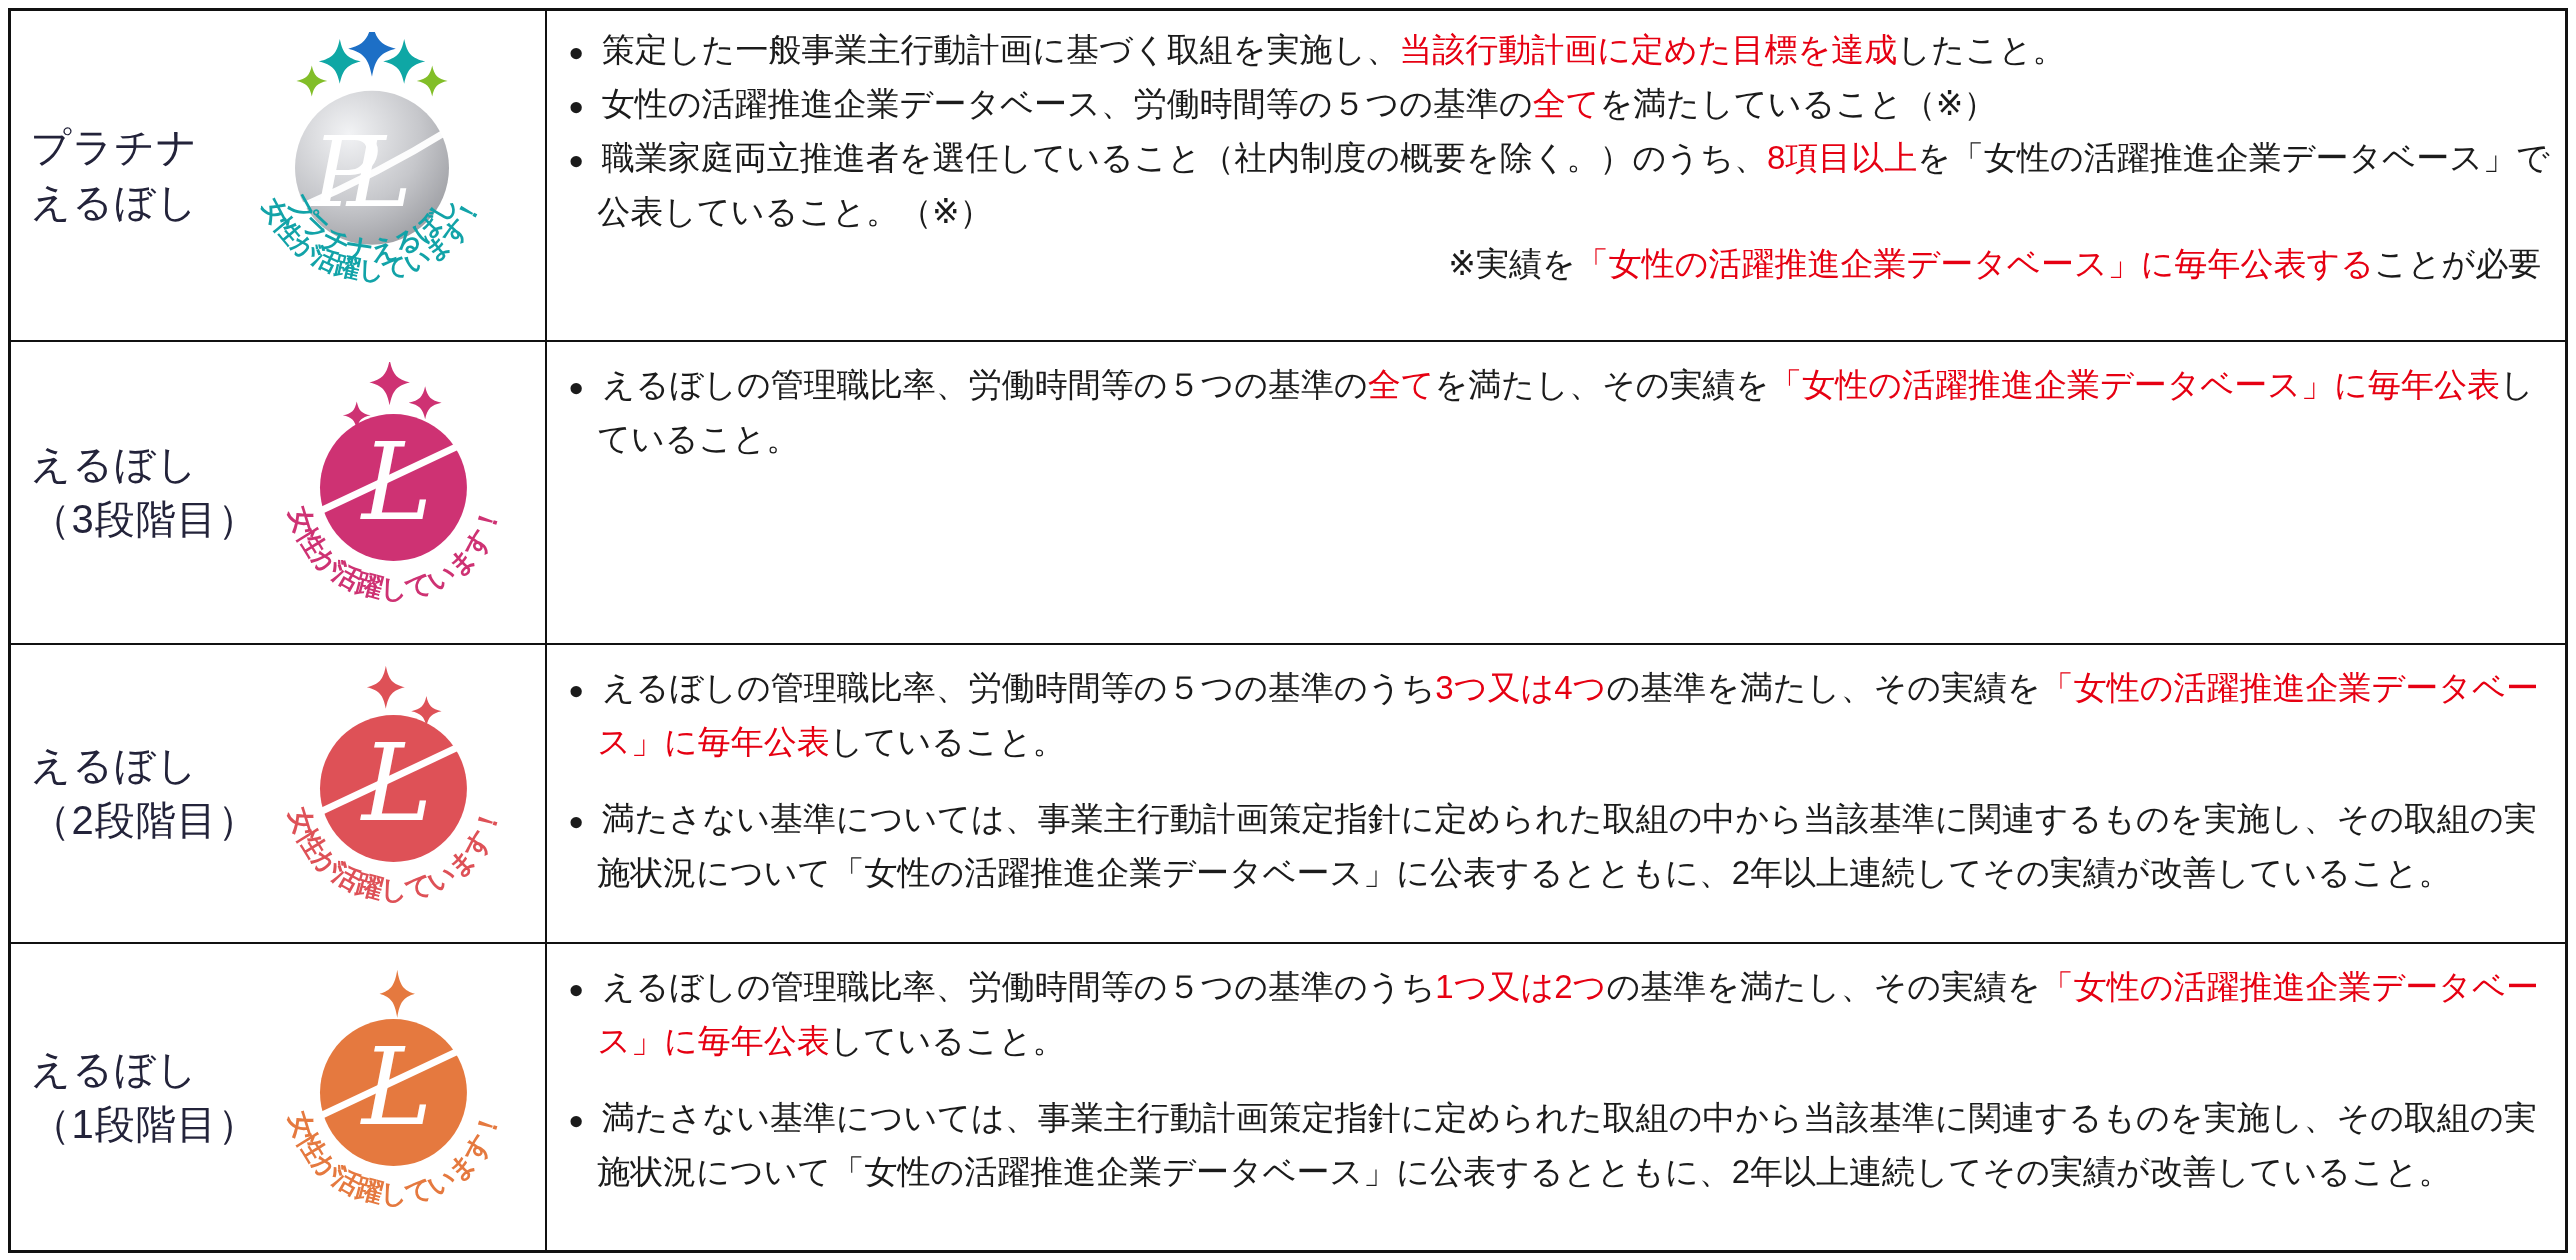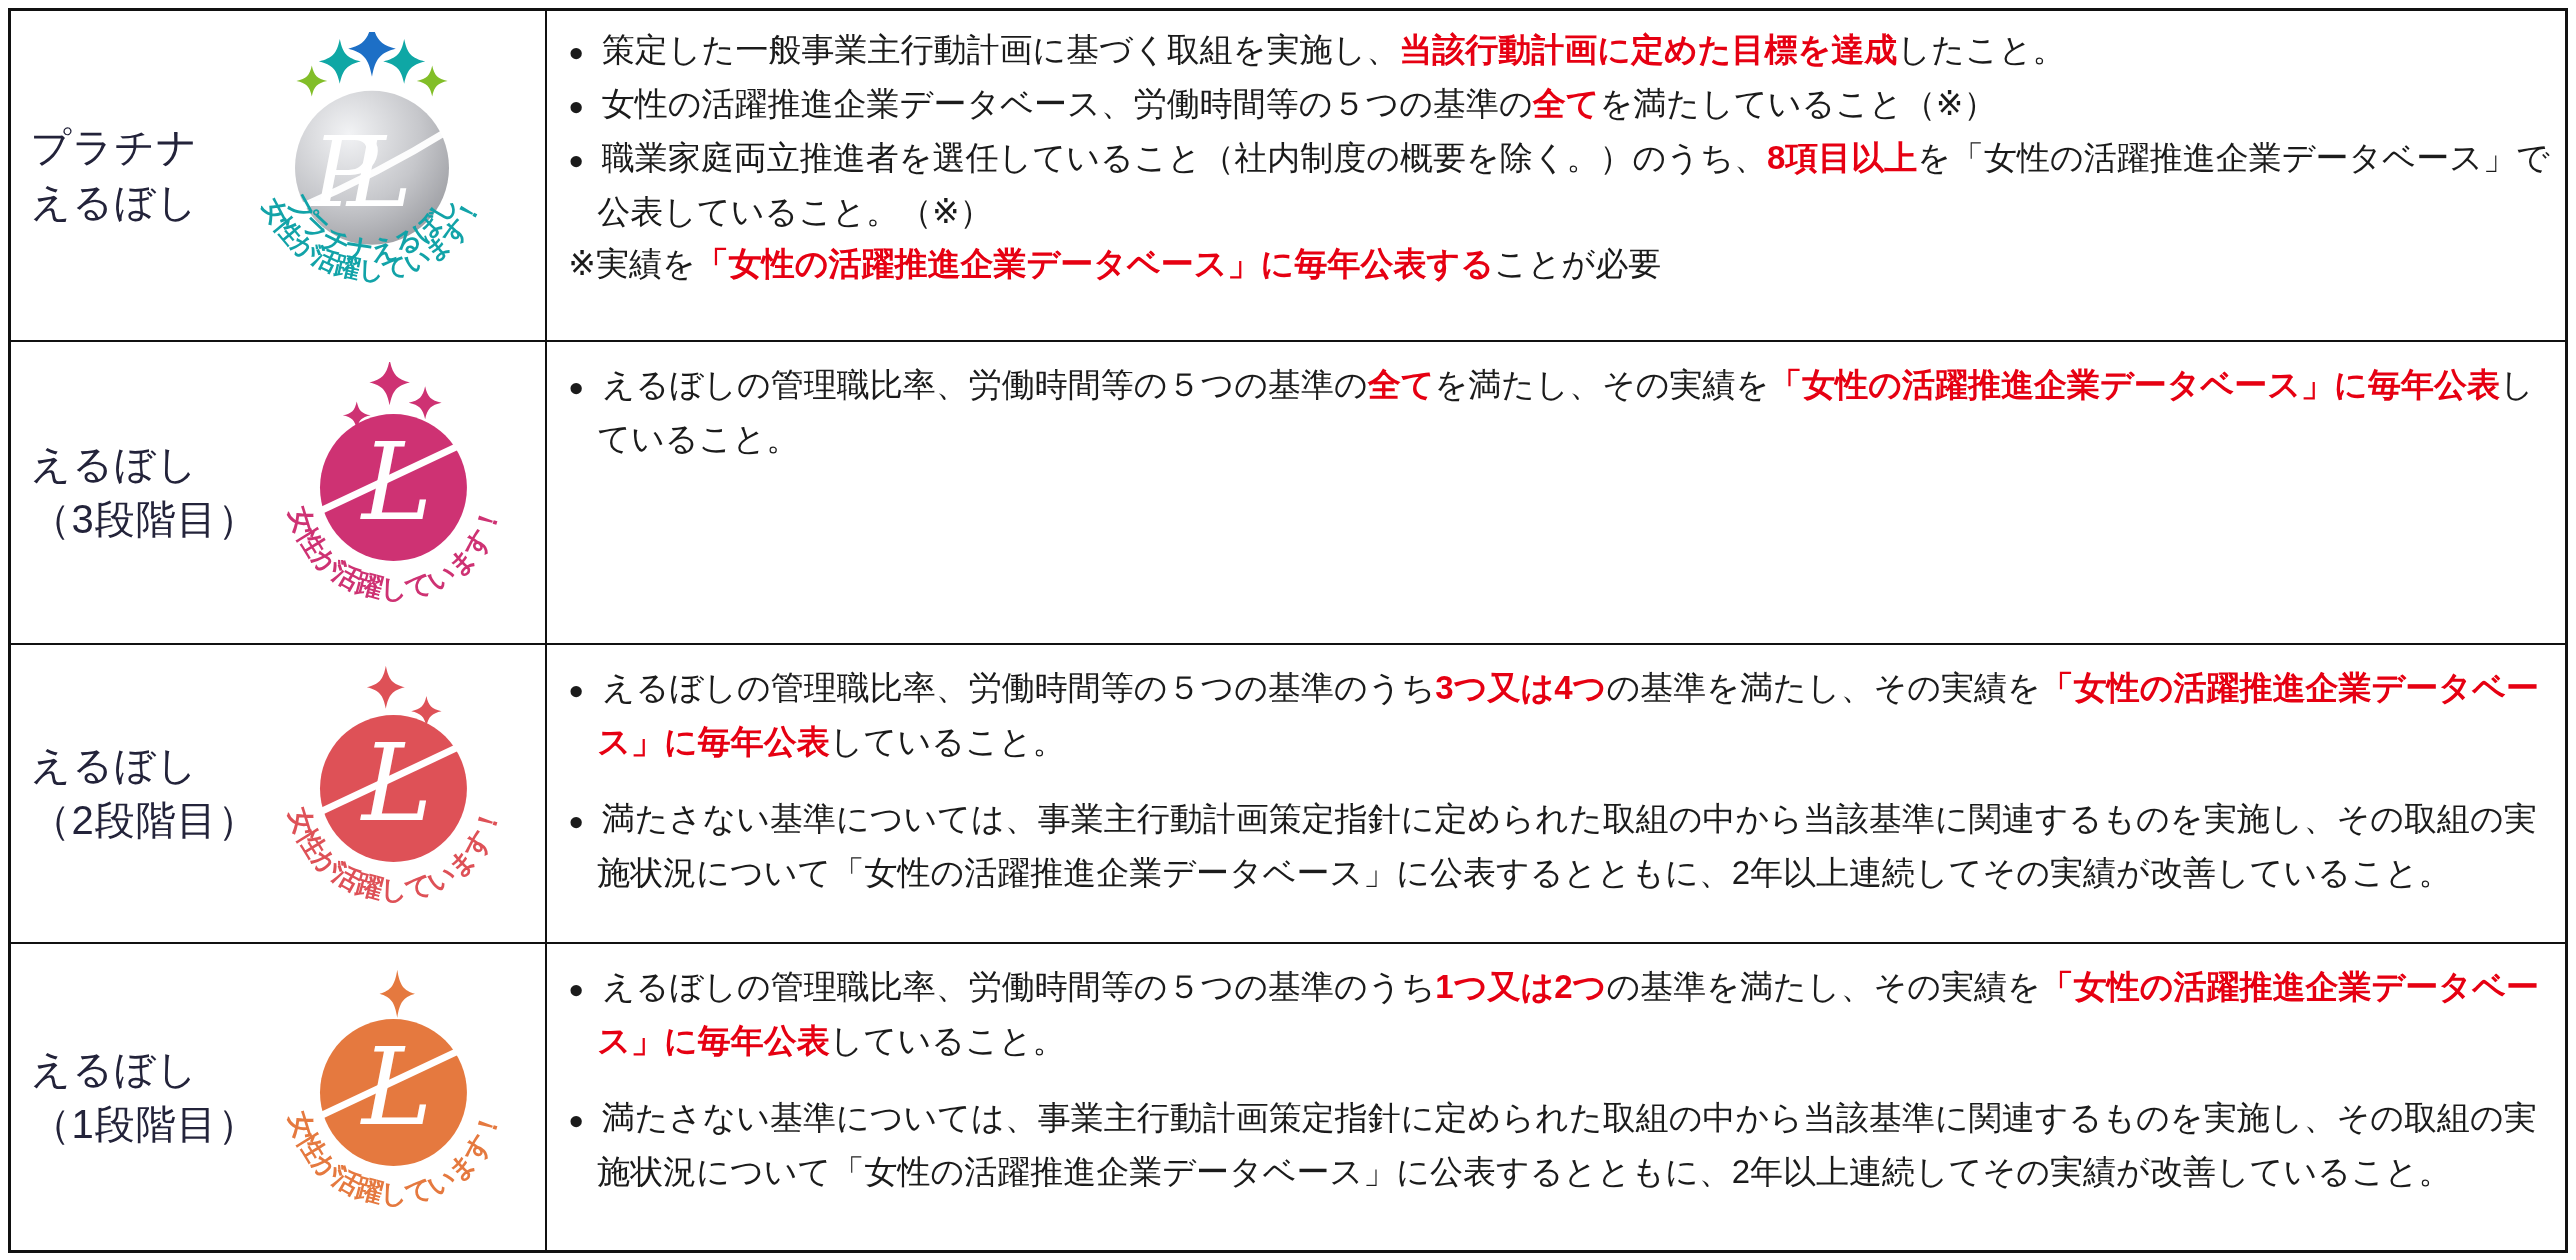--- a/index.html
+++ b/index.html
@@ -33,22 +33,22 @@
   }
   .logo{margin-left:auto;margin-right:15.7px;flex:0 0 auto;display:flex;align-items:center;}
   .row-platinum .logo{margin-right:25.4px;}
   .text-cell{
     padding:17.6px 13.7px 5.9px 21.5px;
     font-size:33px;line-height:51px;overflow:hidden;
   }
   .row-platinum .text-cell{line-height:52px;padding-top:13.7px;}
   .bullet{padding-left:29px;text-indent:-29px;}
   .dot{font-size:26.4px;margin-right:17.6px;}
-  .red{color:var(--red);font-weight:700;}
-  .note{padding-right:9.8px;}
+  .red{color:var(--red);font-weight:400;}
+  .note{text-align:right;padding-right:9.8px;}
   svg text{font-family:"Liberation Sans","DejaVu Sans",sans-serif;}
   .monogram{font-family:"DejaVu Serif","Liberation Serif",serif;font-style:italic;}
 </style>
 </head>
 <body>
 
 <div class="cert-table">
     <div class="row row-platinum">
     <div class="badge-cell">
       <div class="label">

